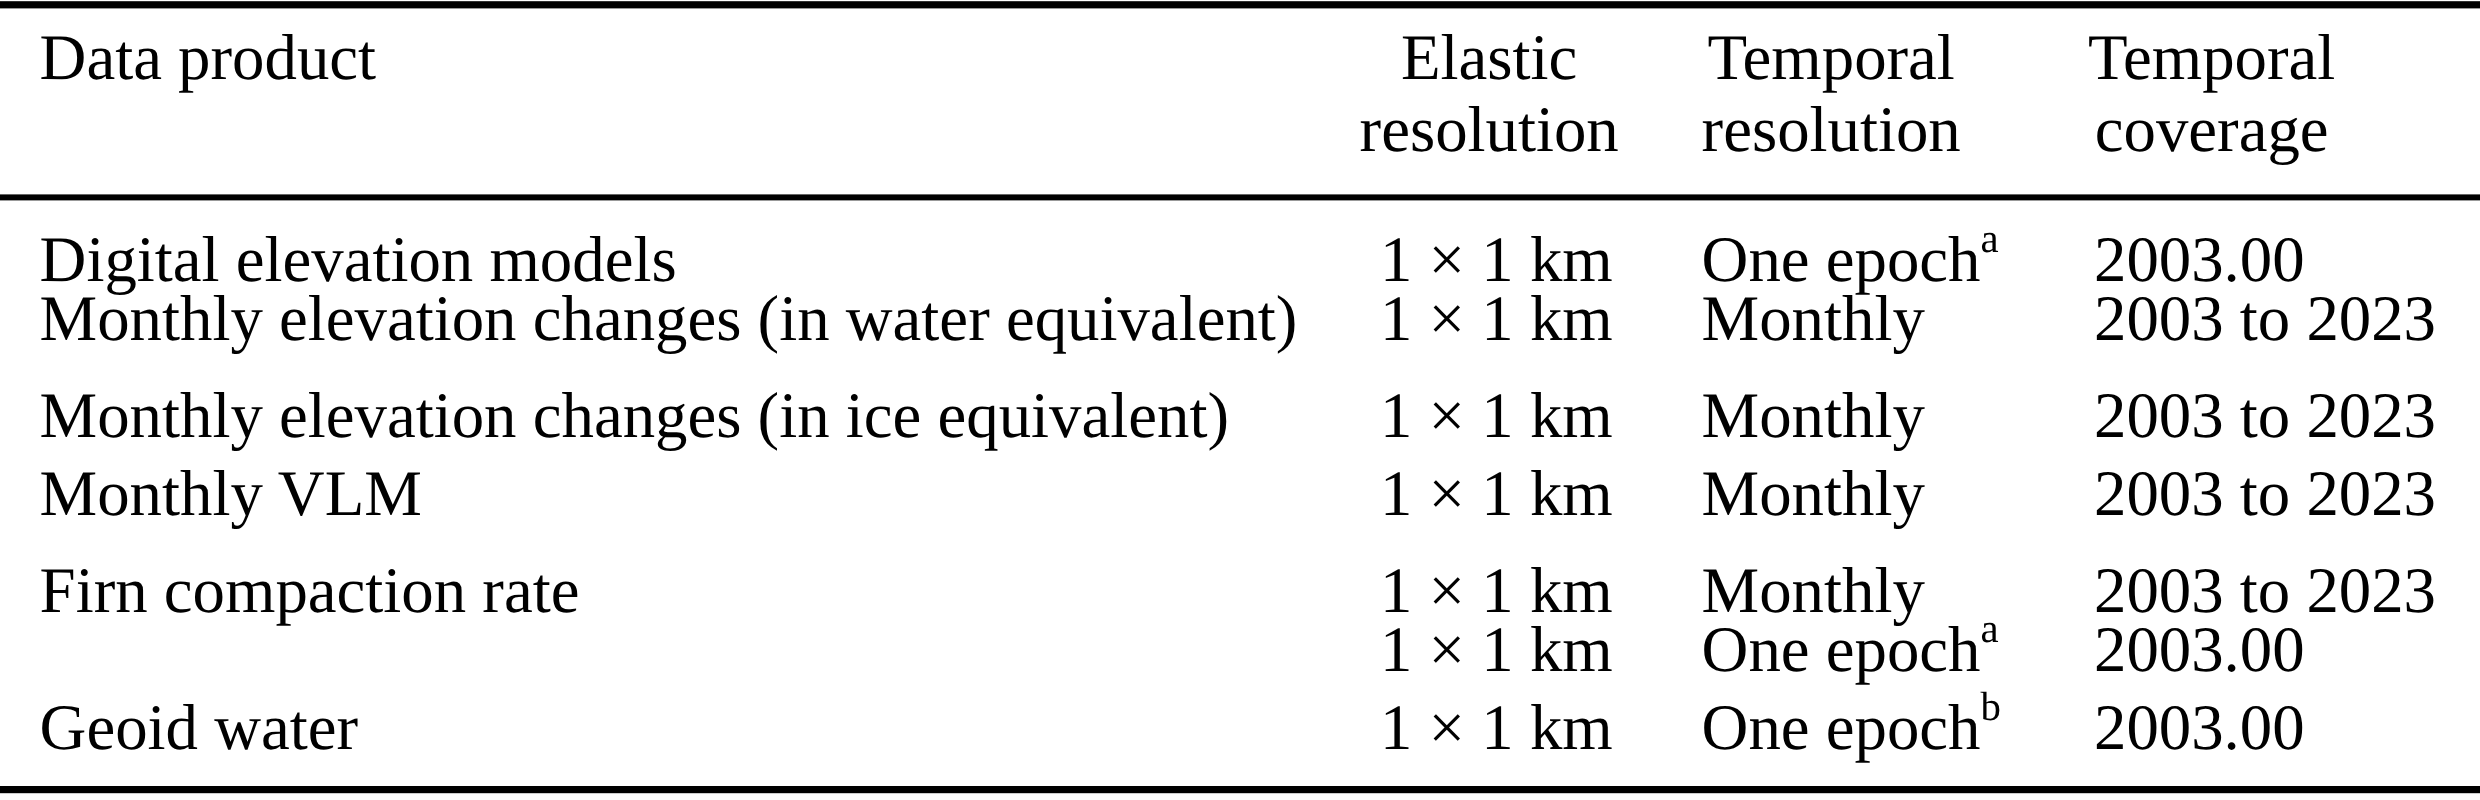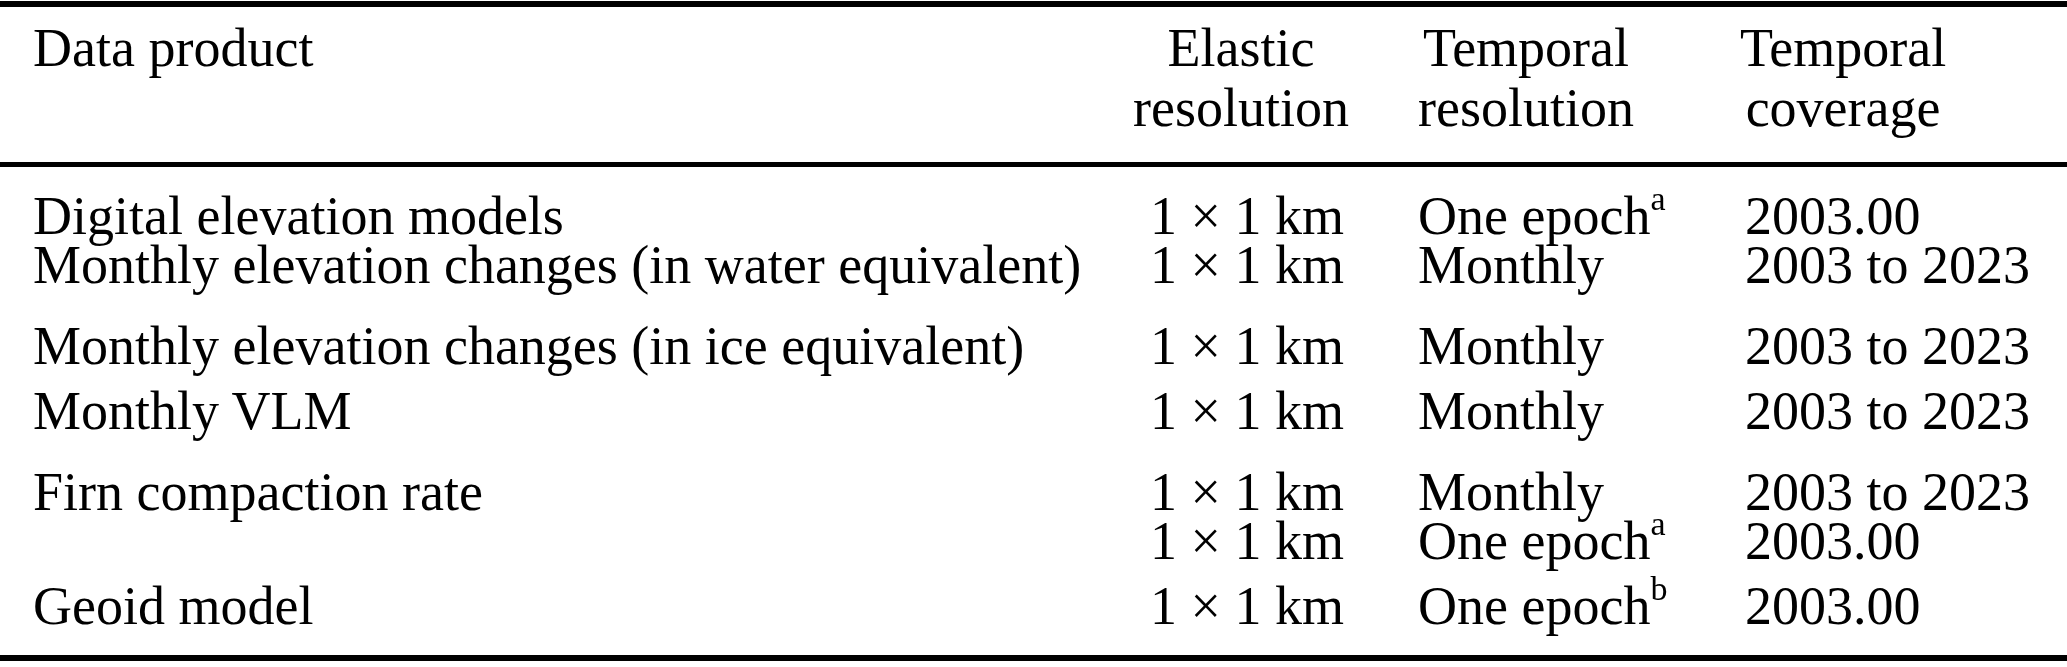--- a/index.html
+++ b/index.html
@@ -129,21 +129,21 @@
     <div class="cell c4">2003 to 2023</div>
   </div>
 
   <div class="row r6">
     <div class="cell c2">1 × 1 km</div>
     <div class="cell c3"><span>One epoch</span><sup class="note">a</sup></div>
     <div class="cell c4">2003.00</div>
   </div>
 
   <div class="row r7">
-    <div class="cell c1">Geoid model</div>
+    <div class="cell c1">Geoid water</div>
     <div class="cell c2">1 × 1 km</div>
     <div class="cell c3"><span>One epoch</span><sup class="note">b</sup></div>
     <div class="cell c4">2003.00</div>
   </div>
 
   <div class="rule bottom"></div>
 
 </div>
 
 </body></html>

